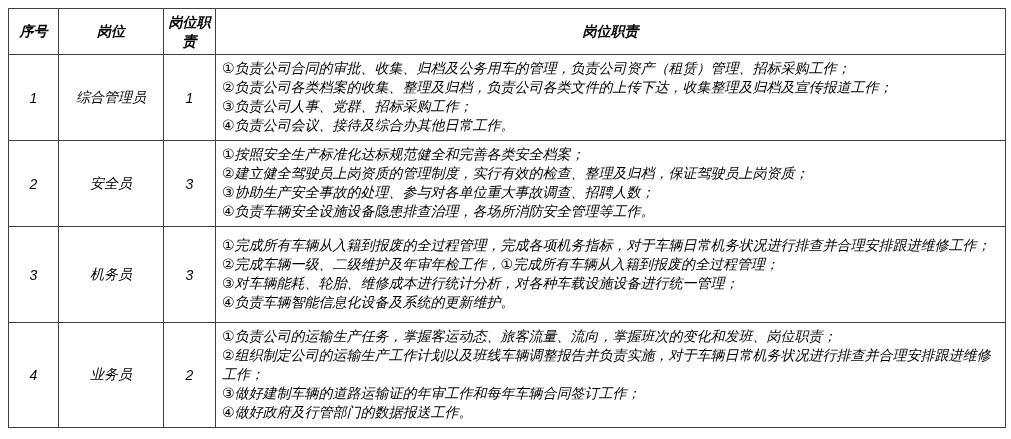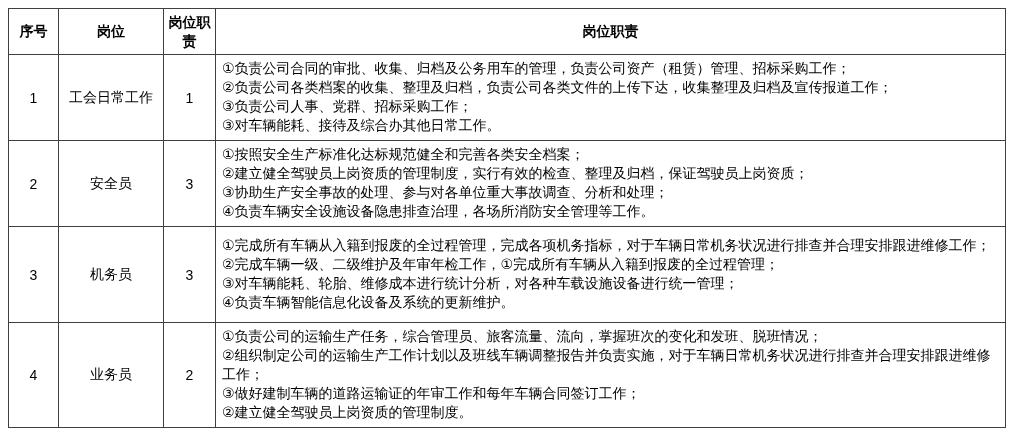--- a/index.html
+++ b/index.html
@@ -15,20 +15,21 @@
     height: 439px;
     background: var(--background, #fff);
     color: var(--text, #000);
     font-family: "Liberation Sans", "DejaVu Sans", sans-serif;
   }
   table.recruit {
     border-collapse: collapse;
     table-layout: fixed;
     margin: 8px 6px 8px 8px;
     width: 997px;
+    font-style: italic;
   }
   table.recruit th,
   table.recruit td {
     border: 1px solid var(--border, #3f3f3f);
     vertical-align: middle;
     font-size: 14px;
   }
   col.c-no     { width: 50px; }
   col.c-pos    { width: 105px; }
   col.c-count  { width: 52px; }
@@ -68,56 +69,56 @@
     <tr>
       <th class="hdr">序号</th>
       <th class="hdr">岗位</th>
       <th class="hdr">岗位职责</th>
       <th class="hdr">岗位职责</th>
     </tr>
   </thead>
   <tbody>
     <tr class="r1">
       <td class="center">1</td>
-      <td class="center">工会日常工作</td>
+      <td class="center">综合管理员</td>
       <td class="center">1</td>
       <td class="duties">
         <div class="duty">①负责公司合同的审批、收集、归档及公务用车的管理，负责公司资产（租赁）管理、招标采购工作；</div>
         <div class="duty">②负责公司各类档案的收集、整理及归档，负责公司各类文件的上传下达，收集整理及归档及宣传报道工作；</div>
         <div class="duty">③负责公司人事、党群、招标采购工作；</div>
-        <div class="duty">③对车辆能耗、接待及综合办其他日常工作。</div>
+        <div class="duty">④负责公司会议、接待及综合办其他日常工作。</div>
       </td>
     </tr>
     <tr class="r2">
       <td class="center">2</td>
       <td class="center">安全员</td>
       <td class="center">3</td>
       <td class="duties">
         <div class="duty">①按照安全生产标准化达标规范健全和完善各类安全档案；</div>
         <div class="duty">②建立健全驾驶员上岗资质的管理制度，实行有效的检查、整理及归档，保证驾驶员上岗资质；</div>
-        <div class="duty">③协助生产安全事故的处理、参与对各单位重大事故调查、分析和处理；</div>
+        <div class="duty">③协助生产安全事故的处理、参与对各单位重大事故调查、招聘人数；</div>
         <div class="duty">④负责车辆安全设施设备隐患排查治理，各场所消防安全管理等工作。</div>
       </td>
     </tr>
     <tr class="r3">
       <td class="center">3</td>
       <td class="center">机务员</td>
       <td class="center">3</td>
       <td class="duties">
         <div class="duty">①完成所有车辆从入籍到报废的全过程管理，完成各项机务指标，对于车辆日常机务状况进行排查并合理安排跟进维修工作；</div>
         <div class="duty">②完成车辆一级、二级维护及年审年检工作，①完成所有车辆从入籍到报废的全过程管理；</div>
         <div class="duty">③对车辆能耗、轮胎、维修成本进行统计分析，对各种车载设施设备进行统一管理；</div>
         <div class="duty">④负责车辆智能信息化设备及系统的更新维护。</div>
       </td>
     </tr>
     <tr class="r4">
       <td class="center">4</td>
       <td class="center">业务员</td>
       <td class="center">2</td>
       <td class="duties">
-        <div class="duty">①负责公司的运输生产任务，综合管理员、旅客流量、流向，掌握班次的变化和发班、脱班情况；</div>
+        <div class="duty">①负责公司的运输生产任务，掌握客运动态、旅客流量、流向，掌握班次的变化和发班、岗位职责；</div>
         <div class="duty">②组织制定公司的运输生产工作计划以及班线车辆调整报告并负责实施，对于车辆日常机务状况进行排查并合理安排跟进维修工作；</div>
         <div class="duty">③做好建制车辆的道路运输证的年审工作和每年车辆合同签订工作；</div>
-        <div class="duty">②建立健全驾驶员上岗资质的管理制度。</div>
+        <div class="duty">④做好政府及行管部门的数据报送工作。</div>
       </td>
     </tr>
   </tbody>
 </table>
 
 </body></html>

